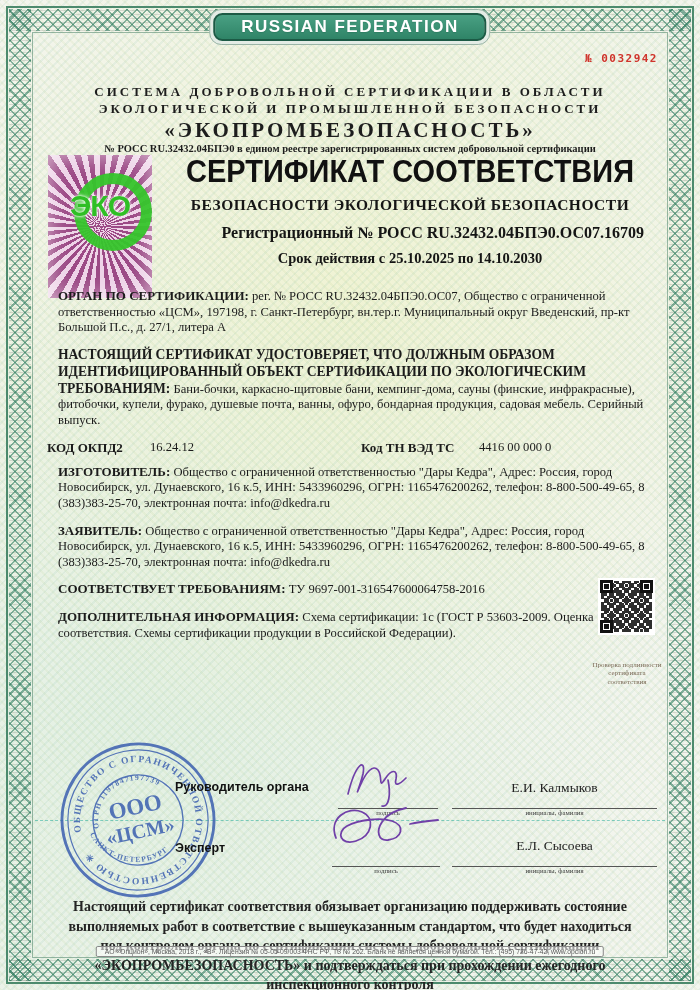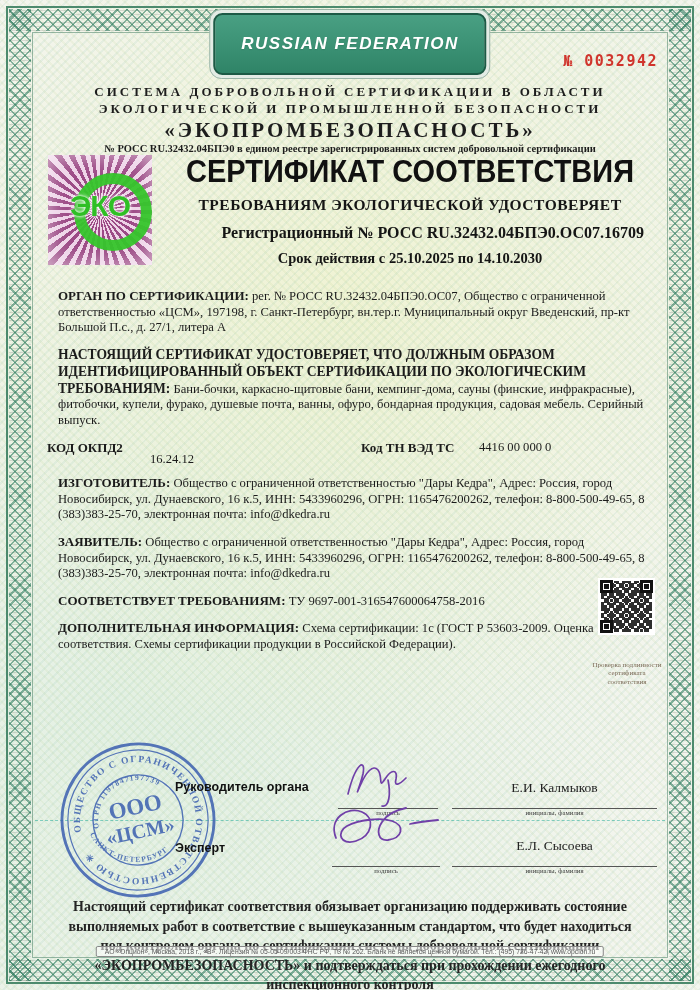--- a/index.html
+++ b/index.html
@@ -18,32 +18,32 @@
       repeating-linear-gradient(0deg, rgba(110,120,115,.22) 0 1px, transparent 1px 4px);}
   .band.top{left:9px;right:9px;top:9px;height:22px;}
   .band.bottom{left:9px;right:9px;bottom:9px;height:22px;}
   .band.left{left:9px;top:9px;bottom:9px;width:22px;}
   .band.right{right:9px;top:9px;bottom:9px;width:22px;}
 
   .banner-wrap{position:absolute;top:9px;left:50%;transform:translateX(-50%);
     background:#e3ece5;padding:3px;border-radius:12px;border:1px solid #9ab5a7;z-index:5;}
   .banner{border:2px solid #1c5a45;border-radius:9px;background:linear-gradient(#49a083,#2f8467);
     color:#fff;font-family:"Liberation Sans",sans-serif;font-weight:bold;font-size:17px;
-    letter-spacing:1.5px;padding:19px 26px;text-shadow:0 1px 1px #14483634;font-style:italic;}
+    letter-spacing:1.5px;padding:2px 26px;text-shadow:0 1px 1px #14483634;}
 
   .cert-no{position:absolute;top:52px;right:42px;color:#d0342c;
-    font-family:"DejaVu Sans Mono",monospace;font-weight:bold;font-size:15px;letter-spacing:1.5px;}
+    font-family:"DejaVu Sans Mono",monospace;font-weight:bold;font-size:11px;letter-spacing:1.5px;}
 
   .hdr{position:absolute;left:40px;right:40px;text-align:center;color:#1d1d1d;}
   .hdr1{top:84px;font-weight:bold;font-size:13px;letter-spacing:3px;}
   .hdr2{top:101px;font-weight:bold;font-size:13px;letter-spacing:3px;}
   .hdr3{top:118px;font-weight:bold;font-size:21px;letter-spacing:3px;}
   .hdr4{top:143px;font-weight:bold;font-size:10.5px;}
 
-  .eco-logo{position:absolute;left:48px;top:155px;width:104px;height:110px;
+  .eco-logo{position:absolute;left:48px;top:155px;width:104px;height:143px;
     background:repeating-conic-gradient(from 0deg at 50% 50%, #9c4a86 0deg 5deg, #eed4e8 5deg 10deg);
     box-shadow:inset 0 0 22px rgba(255,255,255,.65);}
   .eco-ring{position:absolute;left:26px;top:18px;width:56px;height:56px;border:11px solid #35c52b;border-radius:50%;opacity:.95;}
   .eco-text{position:absolute;left:0;right:0;top:34px;text-align:center;font-family:"Liberation Sans",sans-serif;
     font-weight:bold;font-size:30px;color:#2fbf25;letter-spacing:-1px;
     text-shadow:0 0 2px #fff,0 0 4px #fff;}
 
   .title-main{position:absolute;left:160px;width:500px;top:156px;text-align:center;
     font-family:"Liberation Sans",sans-serif;font-weight:bold;font-size:29px;color:#111;transform:scaleY(1.05);}
   .title-sub{position:absolute;left:160px;width:500px;top:196px;text-align:center;
@@ -54,21 +54,21 @@
     font-weight:bold;font-size:14.5px;color:#151515;}
 
   .body-col{position:absolute;left:47px;top:277px;width:610px;color:#1b1b1b;
     font-size:12.6px;line-height:1.24;}
   .body-col p{margin:11px;}
   .body-col b{font-size:13px;}
   b.lbl-big{font-size:13.6px;}
   .mt8{margin-top:8px !important;} .mt6{margin-top:6px !important;} .mt10{margin-top:10px !important;}
   .okpd-row{display:flex;margin-top:9px;gap:8px;}
   .okpd-row .c1{width:95px;font-weight:bold;font-size:13px;}
-  .okpd-row .c2{width:203px;margin-top:12px;}
+  .okpd-row .c2{width:203px;}
   .okpd-row .c3{width:110px;font-weight:bold;font-size:13px;}
   .w540{width:540px;} .w560{width:560px;}
 
   .qr{position:absolute;left:598px;top:578px;width:57px;height:57px;background:#fff;padding:2px;box-sizing:border-box;}
   .qr-cells{position:absolute;inset:3px;
     background-image:repeating-conic-gradient(#1d1d1d 0% 25%, transparent 0% 50%),
       repeating-conic-gradient(#1d1d1d 0% 25%, transparent 0% 50%);
     background-size:6px 6px,10px 10px;background-position:0 0,3px 2px;opacity:.92;}
   .qr-eye{position:absolute;width:13px;height:13px;border:3px solid #111;background:#fff;box-sizing:border-box;}
   .qr-eye::after{content:"";position:absolute;inset:1px;background:#111;}
@@ -118,21 +118,21 @@
   <div class="hdr hdr2">ЭКОЛОГИЧЕСКОЙ И ПРОМЫШЛЕННОЙ БЕЗОПАСНОСТИ</div>
   <div class="hdr hdr3">«ЭКОПРОМБЕЗОПАСНОСТЬ»</div>
   <div class="hdr hdr4">№ РОСС RU.32432.04БПЭ0 в едином реестре зарегистрированных систем добровольной сертификации</div>
 
   <div class="eco-logo">
     <div class="eco-ring"></div>
     <div class="eco-text">ЭКО</div>
   </div>
 
   <div class="title-main">СЕРТИФИКАТ СООТВЕТСТВИЯ</div>
-  <div class="title-sub">ТРЕБОВАНИЯМ ЭКОЛОГИЧЕСКОЙ УДОСТОВЕРЯЕТ</div>
+  <div class="title-sub">БЕЗОПАСНОСТИ ЭКОЛОГИЧЕСКОЙ БЕЗОПАСНОСТИ</div>
   <div class="title-reg">Регистрационный № РОСС RU.32432.04БПЭ0.ОС07.16709</div>
   <div class="title-valid">Срок действия с 25.10.2025 по 14.10.2030</div>
 
   <div class="body-col">
     <p><b>ОРГАН ПО СЕРТИФИКАЦИИ:</b> <span>рег. № РОСС RU.32432.04БПЭ0.ОС07, Общество с ограниченной ответственностью «ЦСМ», 197198, г. Санкт-Петербург, вн.тер.г. Муниципальный округ Введенский, пр-кт Большой П.с., д. 27/1, литера А</span></p>
     <p class="mt8"><b class="lbl-big">НАСТОЯЩИЙ СЕРТИФИКАТ УДОСТОВЕРЯЕТ, ЧТО ДОЛЖНЫМ ОБРАЗОМ ИДЕНТИФИЦИРОВАННЫЙ ОБЪЕКТ СЕРТИФИКАЦИИ ПО ЭКОЛОГИЧЕСКИМ ТРЕБОВАНИЯМ:</b> <span>Бани-бочки, каркасно-щитовые бани, кемпинг-дома, сауны (финские, инфракрасные), фитобочки, купели, фурако, душевые почта, ванны, офуро, бондарная продукция, садовая мебель. Серийный выпуск.</span></p>
     <div class="okpd-row">
       <span class="c1">КОД ОКПД2</span>
       <span class="c2">16.24.12</span>
       <span class="c3">Код ТН ВЭД ТС</span>

